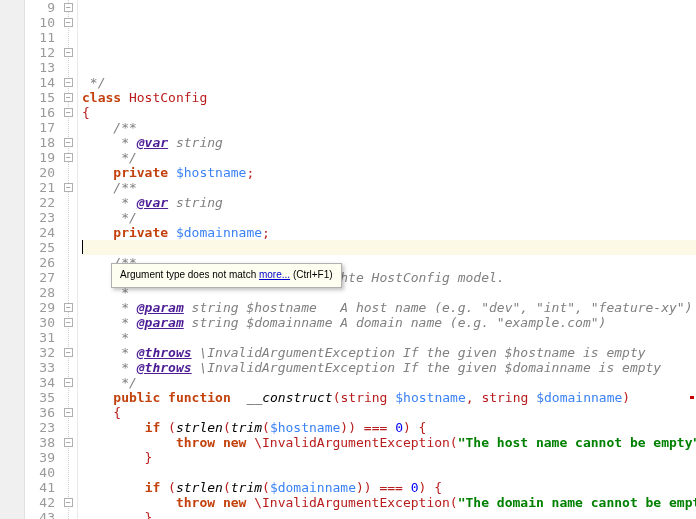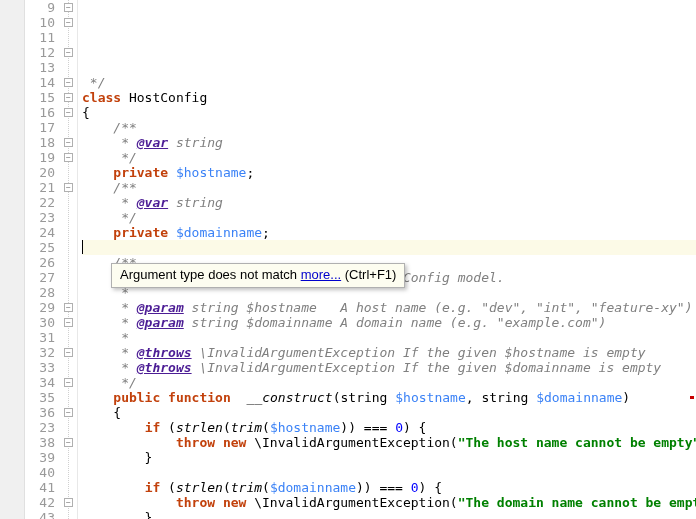--- a/index.html
+++ b/index.html
@@ -90,31 +90,31 @@
   }
 
   
   .c-doc     { color: #808080; font-style: italic; }      
   .c-doctag  { color: #4c1d95; font-style: italic; font-weight: bold; text-decoration: underline; }
   .c-kw      { color: #c2410c; font-weight: bold; }        
   .c-var     { color: #3b82f6; }        
   .c-func    { color: #000000; font-style: italic; margin-left: 8px; }       
   .c-num     { color: #0000ff; }
   .c-str     { color: #008000; font-weight: bold; }
-  .c-plain   { color: #000000; }
+  .c-plain   { color: #b91c1c; }
   .c-builtin { color: #000000; font-style: italic; }
 
   .tooltip {
     position: absolute;
     background: #fdfdf0;
     border: 1px solid #b0b0b0;
     box-shadow: 2px 2px 4px rgba(0,0,0,0.25);
     padding: 2px 8px 3px 8px;
     font-family: "Segoe UI", "Helvetica Neue", Arial, sans-serif;
-    font-size: 13px;
+    font-size: 10px;
     color: #000000;
     white-space: nowrap;
     z-index: 10;
     line-height: 18px;
   }
   .tooltip a {
     color: #0000cc;
     text-decoration: underline;
     cursor: pointer;
   }

